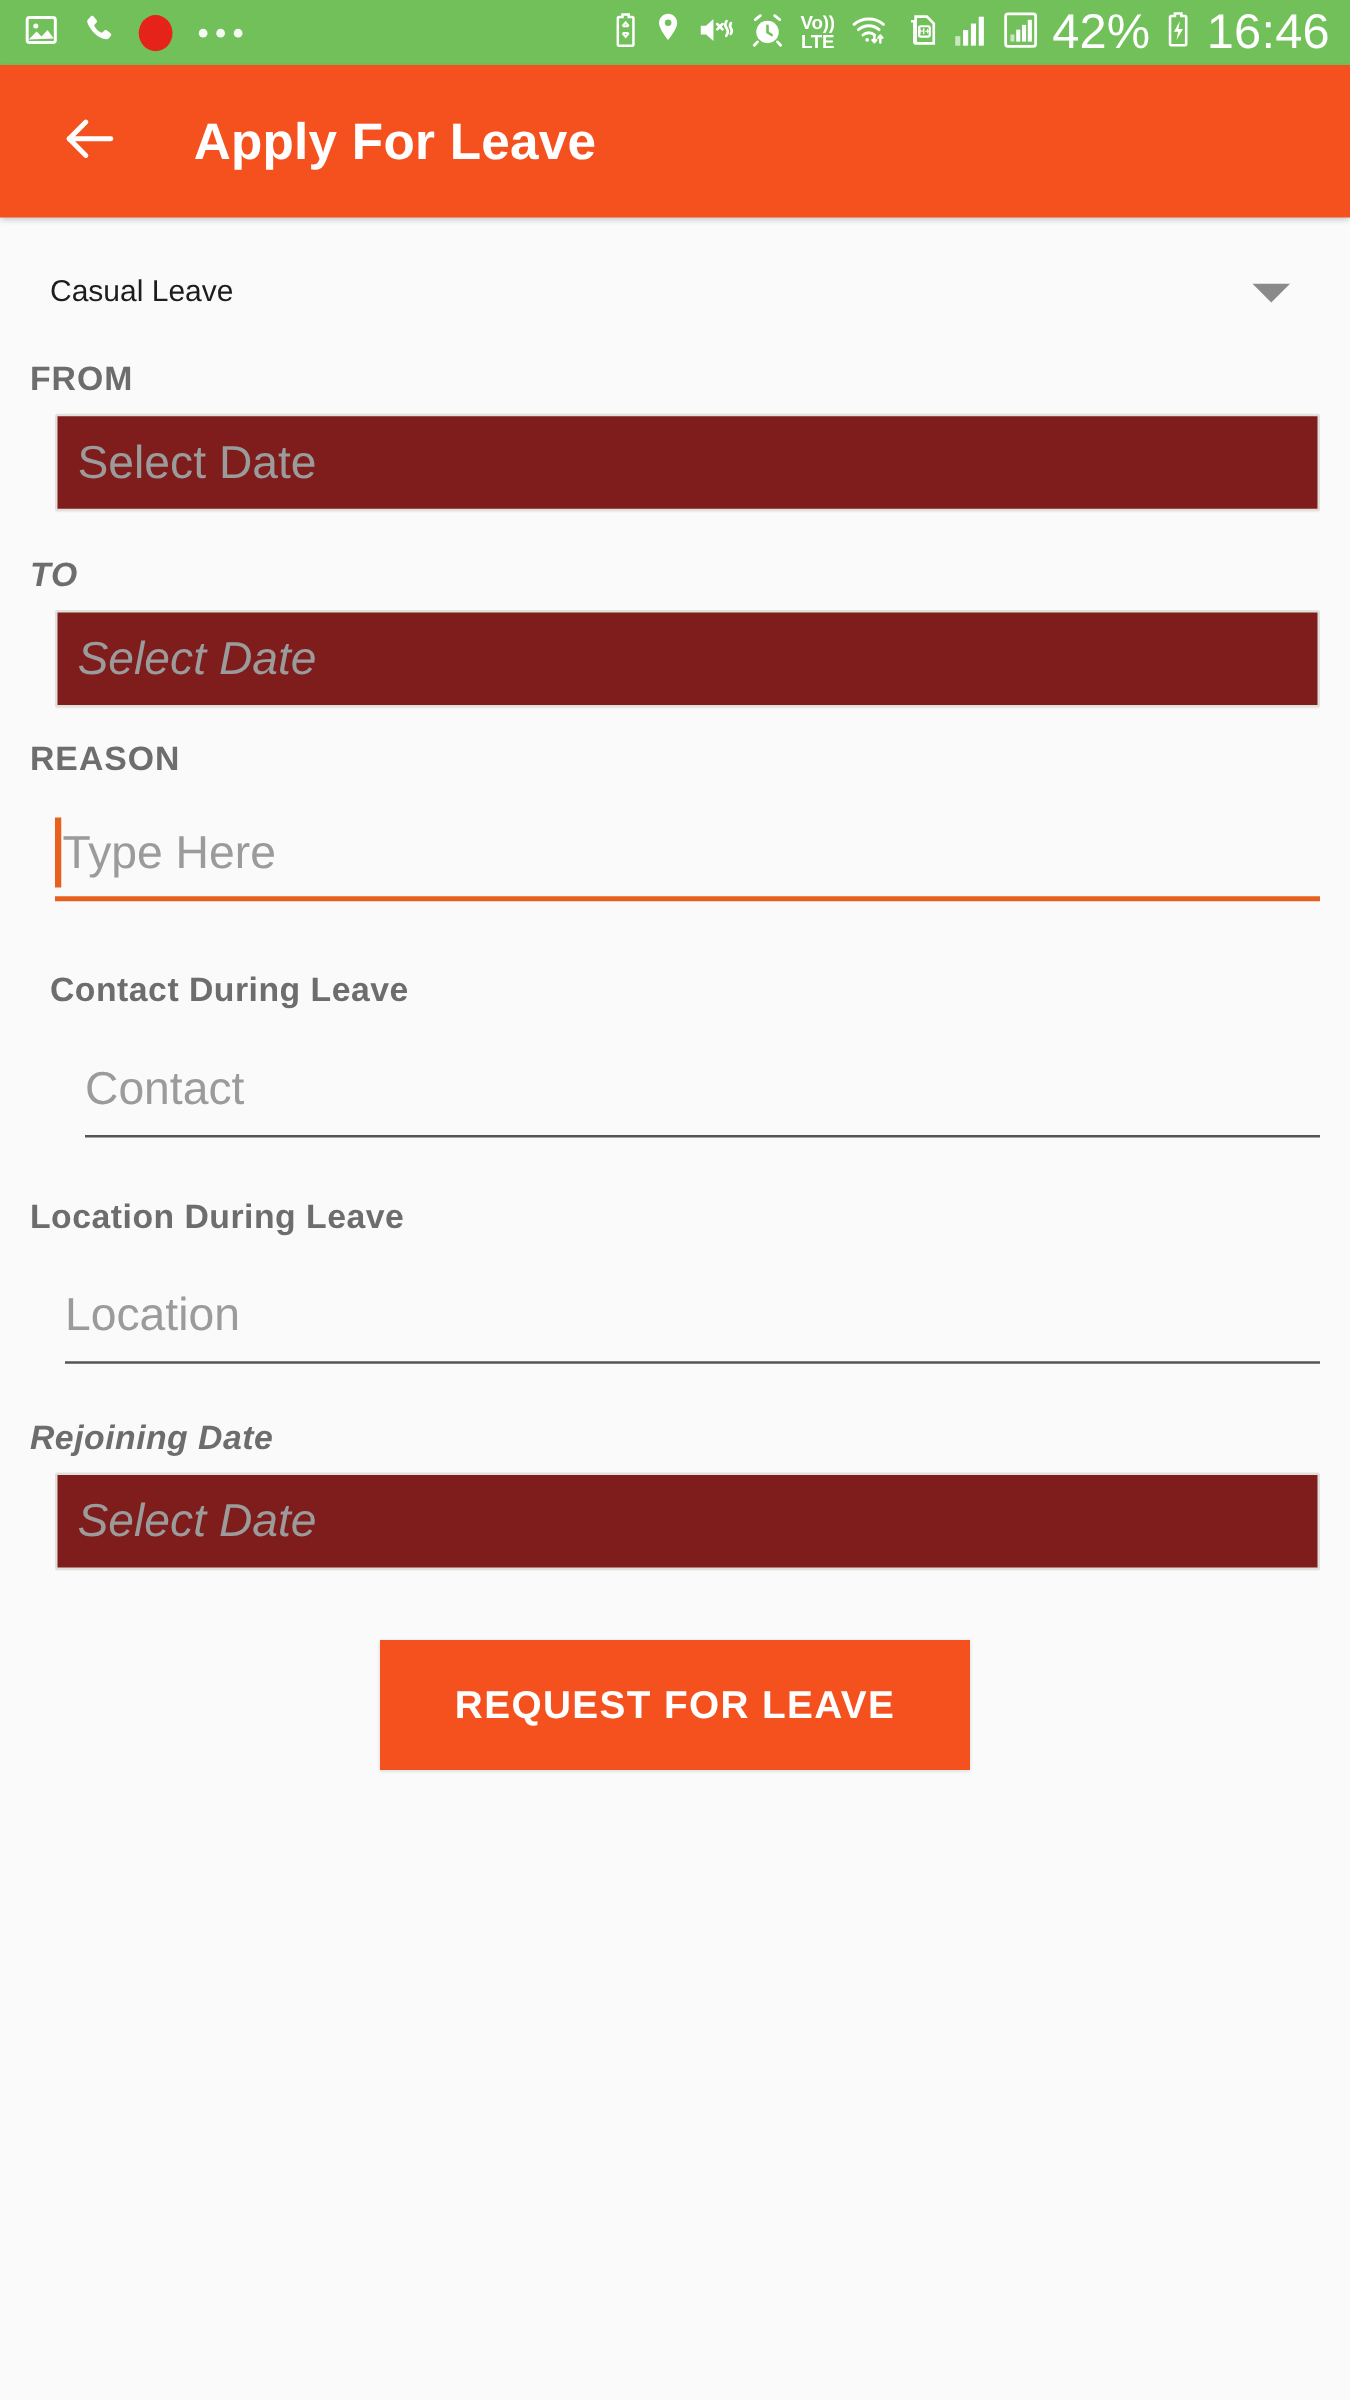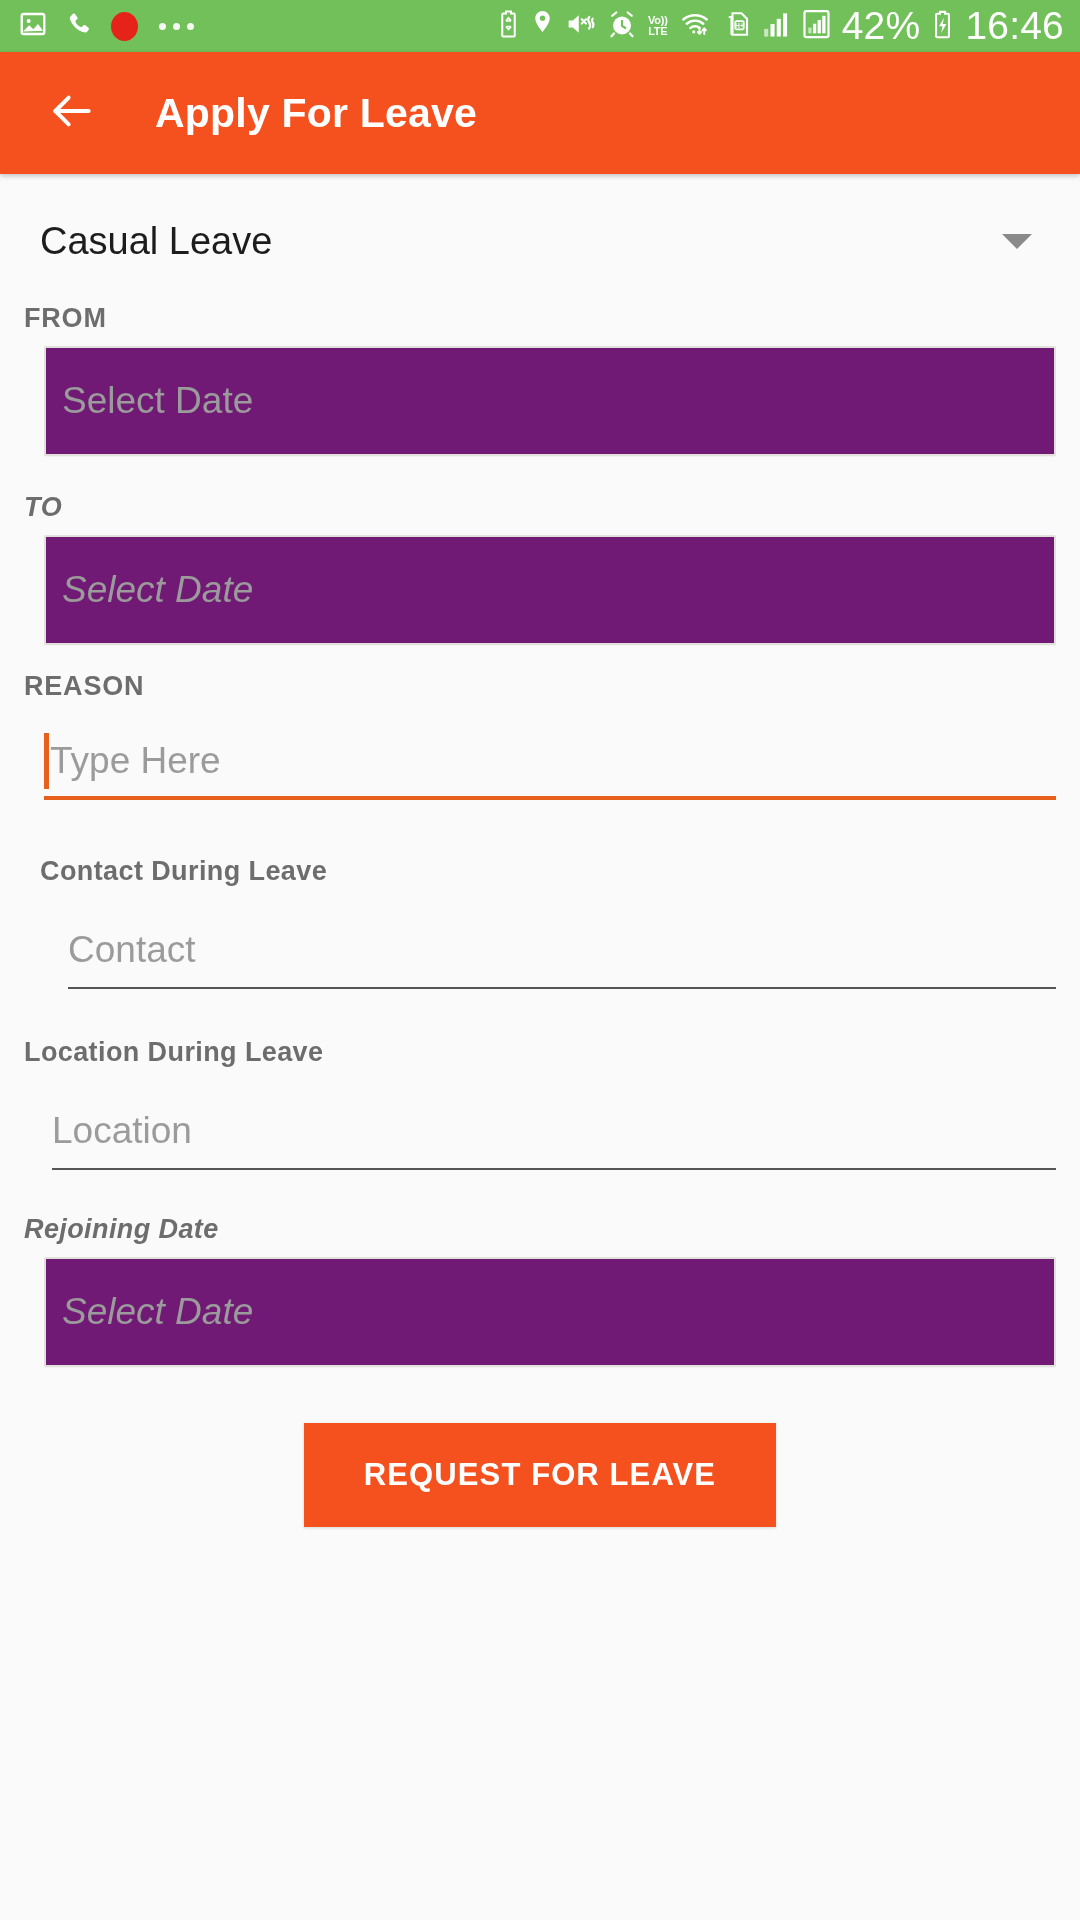--- a/index.html
+++ b/index.html
@@ -54,21 +54,21 @@
     font-size: 39px;
     letter-spacing: .2px;
     color: #ffffff;
     white-space: nowrap;
   }
   .volte-box {
     display: flex; flex-direction: column;
     align-items: center; justify-content: center;
     line-height: 1;
   }
-  .volte-box span { font-size: 11px; font-weight: 700; letter-spacing: -.2px; }
+  .volte-box span { font-size: 15px; font-weight: 700; letter-spacing: -.2px; }
 
   
   .app-bar {
     height: 122px;
     background: #f4511e;
     display: flex;
     align-items: center;
     padding-left: 40px;
     box-shadow: 0 2px 5px rgba(0,0,0,.22);
     position: relative;
@@ -98,21 +98,21 @@
 
   
   .spinner-row {
     display: flex;
     align-items: center;
     margin-top: 46px;
     padding: 0 24px 0 16px;
     cursor: pointer;
   }
   .spinner-value {
-    font-size: 38px;
+    font-size: 24px;
     color: #1d1d1d;
   }
   .spinner-caret {
     margin-left: auto;
     width: 0; height: 0;
     border-left: 15px solid transparent;
     border-right: 15px solid transparent;
     border-top: 15px solid #8a8a8a;
   }
 
@@ -126,24 +126,24 @@
     letter-spacing: .4px;
     margin-left: 0;
   }
   .field-label.caps { letter-spacing: .8px; }
 
   
   .boxed-input {
     margin-top: 12px;
     margin-left: 20px;
     margin-right: 0;
-    height: 110px;
+    height: 78px;
     border: 2px solid #e2e0da;
     border-radius: 2px;
-    background: #701a75;
+    background: #7f1d1d;
     display: flex;
     align-items: center;
     padding-left: 16px;
     cursor: pointer;
     box-shadow: 0 1px 0 rgba(0,0,0,.03);
   }
   .placeholder-lg {
     font-size: 37px;
     color: #9b9b9b;
     font-weight: 400;

